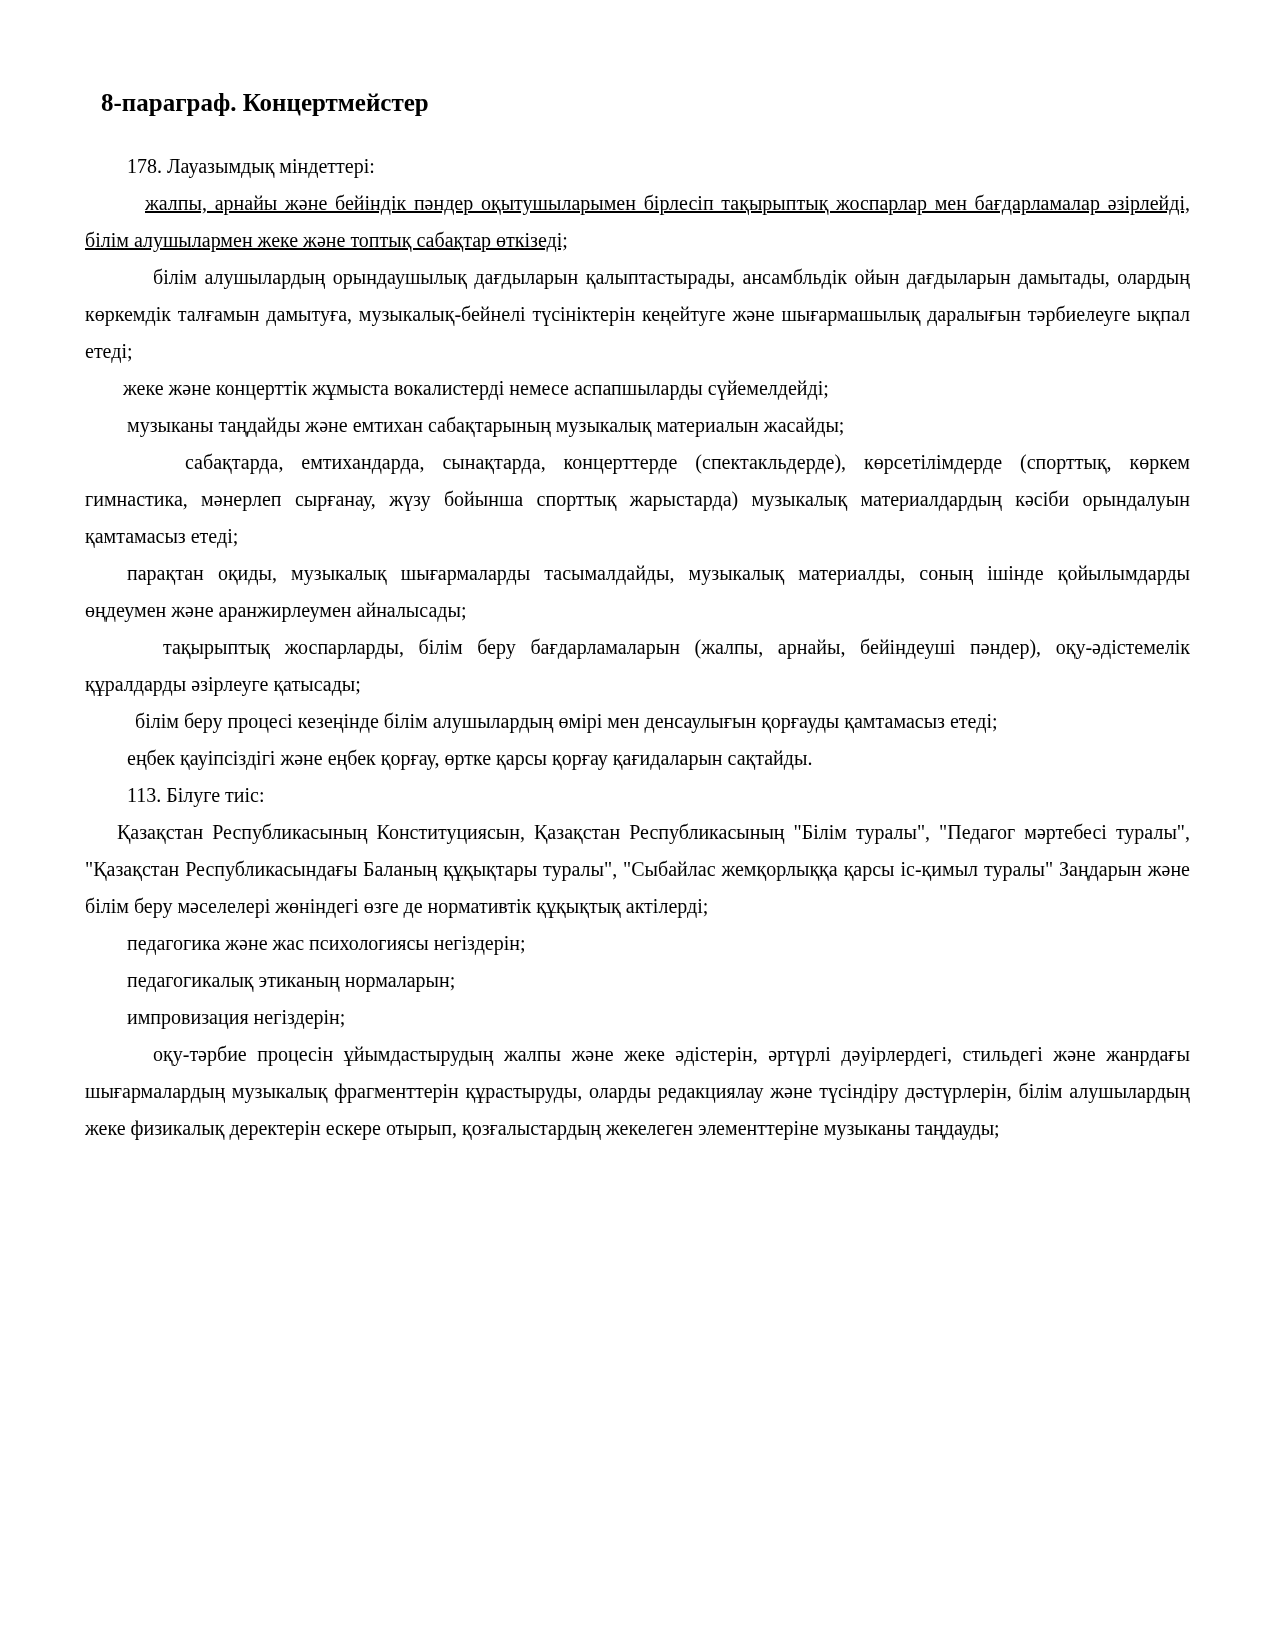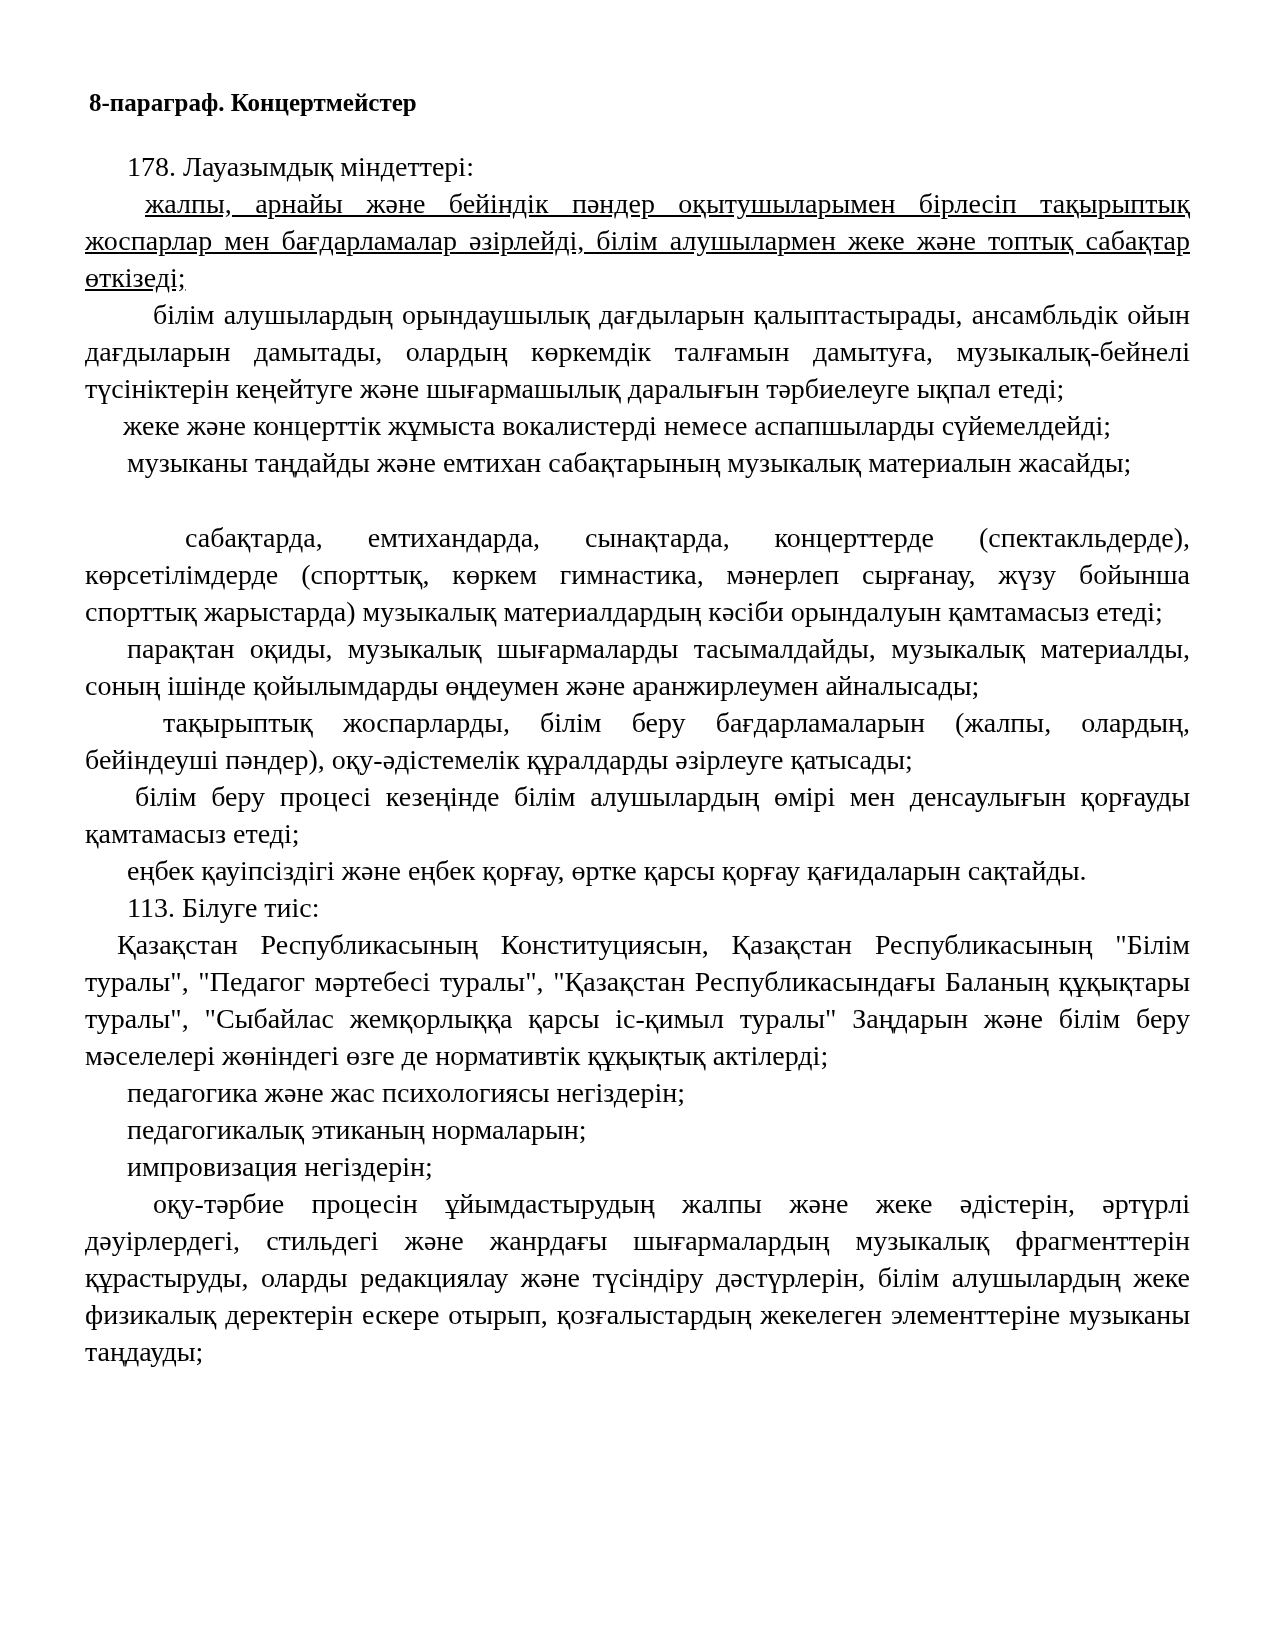--- a/index.html
+++ b/index.html
@@ -14,54 +14,54 @@
     background: #ffffff;
     color: #000000;
     font-family: "Liberation Serif", serif;
     overflow: hidden;
     box-sizing: border-box;
     padding: 88px 85px 0 85px;
   }
   .heading {
     font-size: 25px;
     font-weight: bold;
-    margin: 0 0 30px 4px;
+    margin: 0 0 30px 16px;
     line-height: 30px;
     letter-spacing: 0px;
   }
   .para {
     margin: 0;
-    font-size: 28px;
+    font-size: 20px;
     line-height: 37px;
     text-align: justify;
   }
   
   .ind-a { text-indent: 42px; }
   .ind-b { text-indent: 60px; text-decoration: underline; }
   .ind-c { text-indent: 68px; }
   .ind-d { text-indent: 38px; }
-  .ind-e { text-indent: 100px; margin-top: 38px; }
+  .ind-e { text-indent: 100px; }
   .ind-f { text-indent: 78px; }
   .ind-g { text-indent: 50px; }
   .ind-h { text-indent: 32px; }
 </style>
 </head>
 <body>
 
 <div class="page">
   <h1 class="heading">8-параграф. Концертмейстер</h1>
 
   <p class="para ind-a">178. Лауазымдық міндеттері:</p>
   <p class="para ind-b">жалпы, арнайы және бейіндік пәндер оқытушыларымен бірлесіп тақырыптық жоспарлар мен бағдарламалар әзірлейді, білім алушылармен жеке және топтық сабақтар өткізеді;</p>
   <p class="para ind-c">білім алушылардың орындаушылық дағдыларын қалыптастырады, ансамбльдік ойын дағдыларын дамытады, олардың көркемдік талғамын дамытуға, музыкалық-бейнелі түсініктерін кеңейтуге және шығармашылық даралығын тәрбиелеуге ықпал етеді;</p>
   <p class="para ind-d">жеке және концерттік жұмыста вокалистерді немесе аспапшыларды сүйемелдейді;</p>
   <p class="para ind-a">музыканы таңдайды және емтихан сабақтарының музыкалық материалын жасайды;</p>
   <p class="para ind-e">сабақтарда, емтихандарда, сынақтарда, концерттерде (спектакльдерде), көрсетілімдерде (спорттық, көркем гимнастика, мәнерлеп сырғанау, жүзу бойынша спорттық жарыстарда) музыкалық материалдардың кәсіби орындалуын қамтамасыз етеді;</p>
   <p class="para ind-a">парақтан оқиды, музыкалық шығармаларды тасымалдайды, музыкалық материалды, соның ішінде қойылымдарды өңдеумен және аранжирлеумен айналысады;</p>
-  <p class="para ind-f">тақырыптық жоспарларды, білім беру бағдарламаларын (жалпы, олардың, бейіндеуші пәндер), оқу-әдістемелік құралдарды әзірлеуге қатысады;</p>
+  <p class="para ind-f">тақырыптық жоспарларды, білім беру бағдарламаларын (жалпы, арнайы, бейіндеуші пәндер), оқу-әдістемелік құралдарды әзірлеуге қатысады;</p>
   <p class="para ind-g">білім беру процесі кезеңінде білім алушылардың өмірі мен денсаулығын қорғауды қамтамасыз етеді;</p>
   <p class="para ind-a">еңбек қауіпсіздігі және еңбек қорғау, өртке қарсы қорғау қағидаларын сақтайды.</p>
   <p class="para ind-a">113. Білуге тиіс:</p>
   <p class="para ind-h">Қазақстан Республикасының Конституциясын, Қазақстан Республикасының "Білім туралы", "Педагог мәртебесі туралы", "Қазақстан Республикасындағы Баланың құқықтары туралы", "Сыбайлас жемқорлыққа қарсы іс-қимыл туралы" Заңдарын және білім беру мәселелері жөніндегі өзге де нормативтік құқықтық актілерді;</p>
   <p class="para ind-a">педагогика және жас психологиясы негіздерін;</p>
   <p class="para ind-a">педагогикалық этиканың нормаларын;</p>
   <p class="para ind-a">импровизация негіздерін;</p>
   <p class="para ind-c">оқу-тәрбие процесін ұйымдастырудың жалпы және жеке әдістерін, әртүрлі дәуірлердегі, стильдегі және жанрдағы шығармалардың музыкалық фрагменттерін құрастыруды, оларды редакциялау және түсіндіру дәстүрлерін, білім алушылардың жеке физикалық деректерін ескере отырып, қозғалыстардың жекелеген элементтеріне музыканы таңдауды;</p>
 </div>
 

